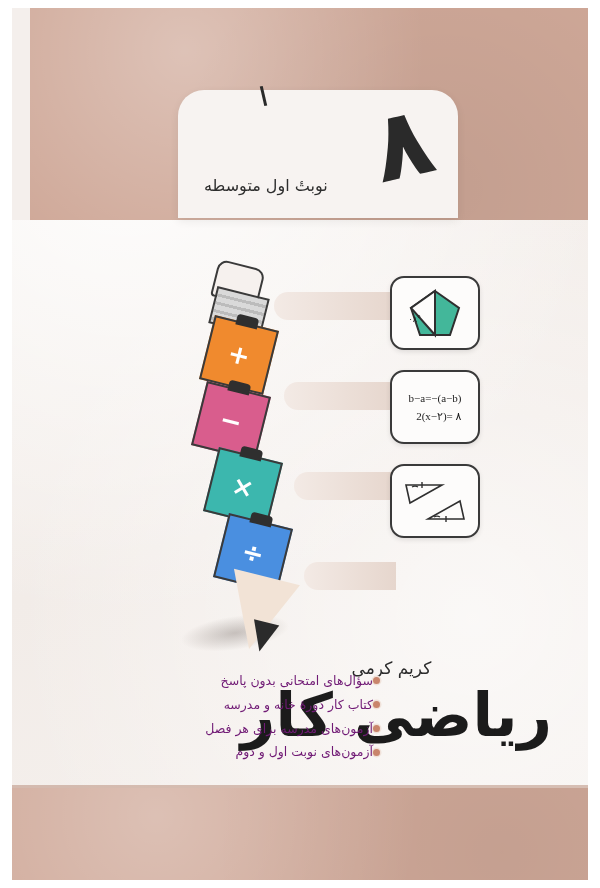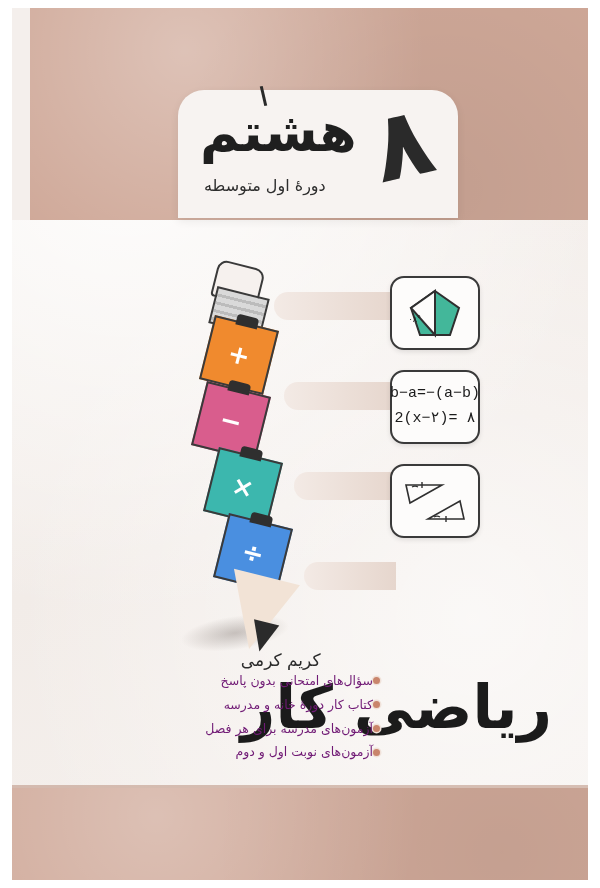--- a/index.html
+++ b/index.html
@@ -205,25 +205,25 @@
     margin-bottom: 20px;
     background: #fdfcfb;
     border: 2px solid #3a3a3a;
     border-radius: 14px;
     box-shadow: 0 2px 5px rgba(0,0,0,.10);
     display: flex;
     align-items: center;
     justify-content: center;
   }
   .fcard .lines {
-    font-family: Liberation Mono, monospace;
-    font-size: 15px;
+    font-family: Liberation Serif, serif;
+    font-size: 11px;
     color: #1c1c1c;
     direction: ltr;
-    text-align: center;
+    text-align: right;
     line-height: 1.65;
     white-space: nowrap;
   }
   
   .ribbon {
     position: absolute;
     height: 28px;
     background: linear-gradient(to left, #e6d6cd, #f3eae5);
     border-radius: 14px 0 0 14px;
   }
@@ -324,22 +324,22 @@
     width: 110px;
     height: 34px;
     background: radial-gradient(ellipse at center, rgba(140,130,125,.45), rgba(140,130,125,0) 70%);
     transform: rotate(-8deg);
   }
 
   
   .title-block {
     position: absolute;
     right: 36px;
-    bottom: 140px;
-    text-align: left;
+    bottom: 132px;
+    text-align: center;
     direction: rtl;
   }
   .main-title {
     font-family: "DejaVu Sans", sans-serif;
     font-size: 60px;
     font-weight: bold;
     color: #1b1b1b;
     line-height: 1.1;
   }
   .author {
@@ -387,22 +387,21 @@
 
     <div class="top-band">
       <div class="top-band-inner"></div>
     </div>
     <div class="notch-left"></div>
 
 
     <div class="grade-card">
       <div class="grade-tick"></div>
       <div class="grade-num">۸</div>
-      <div class="grade-word">هشتم</div>
-      <div class="grade-stage">دورهٔ اول متوسطه</div>
+      <div class="grade-stage">نوبتٔ اول متوسطه</div>
     </div>
 
     <div class="ribbon" style="left:262px; top:284px; width:122px;"></div>
     <div class="ribbon" style="left:272px; top:374px; width:112px;"></div>
     <div class="ribbon" style="left:282px; top:464px; width:102px;"></div>
     <div class="ribbon" style="left:292px; top:554px; width:92px;"></div>
 
     <div class="cards">
 
       <div class="fcard">

